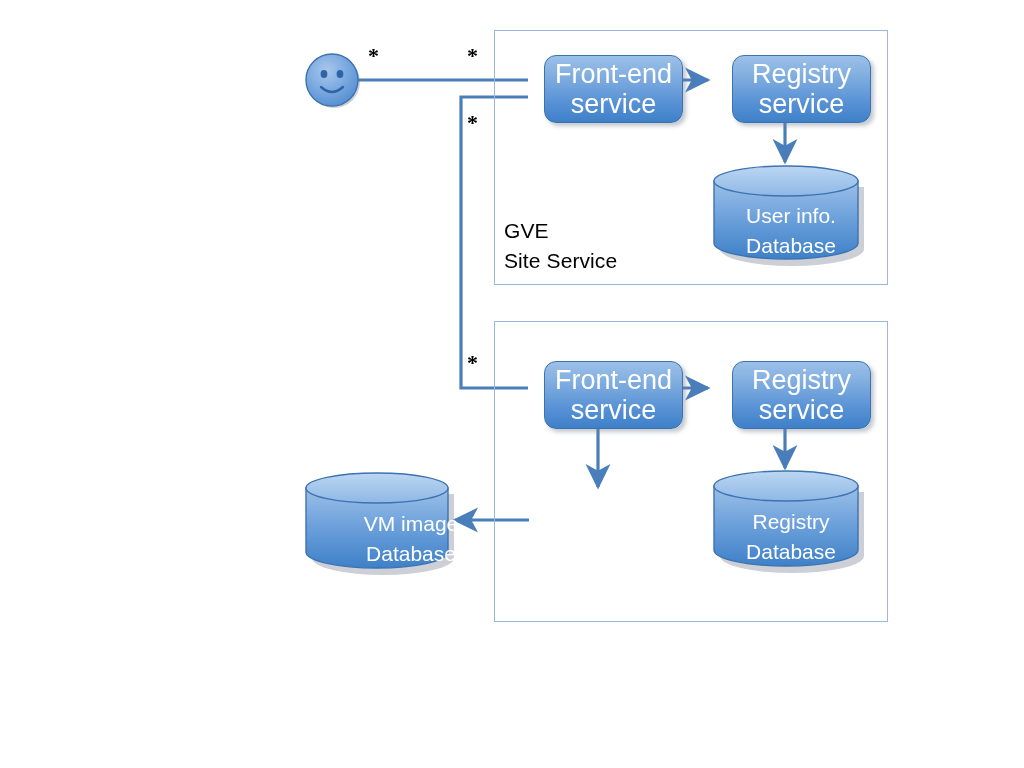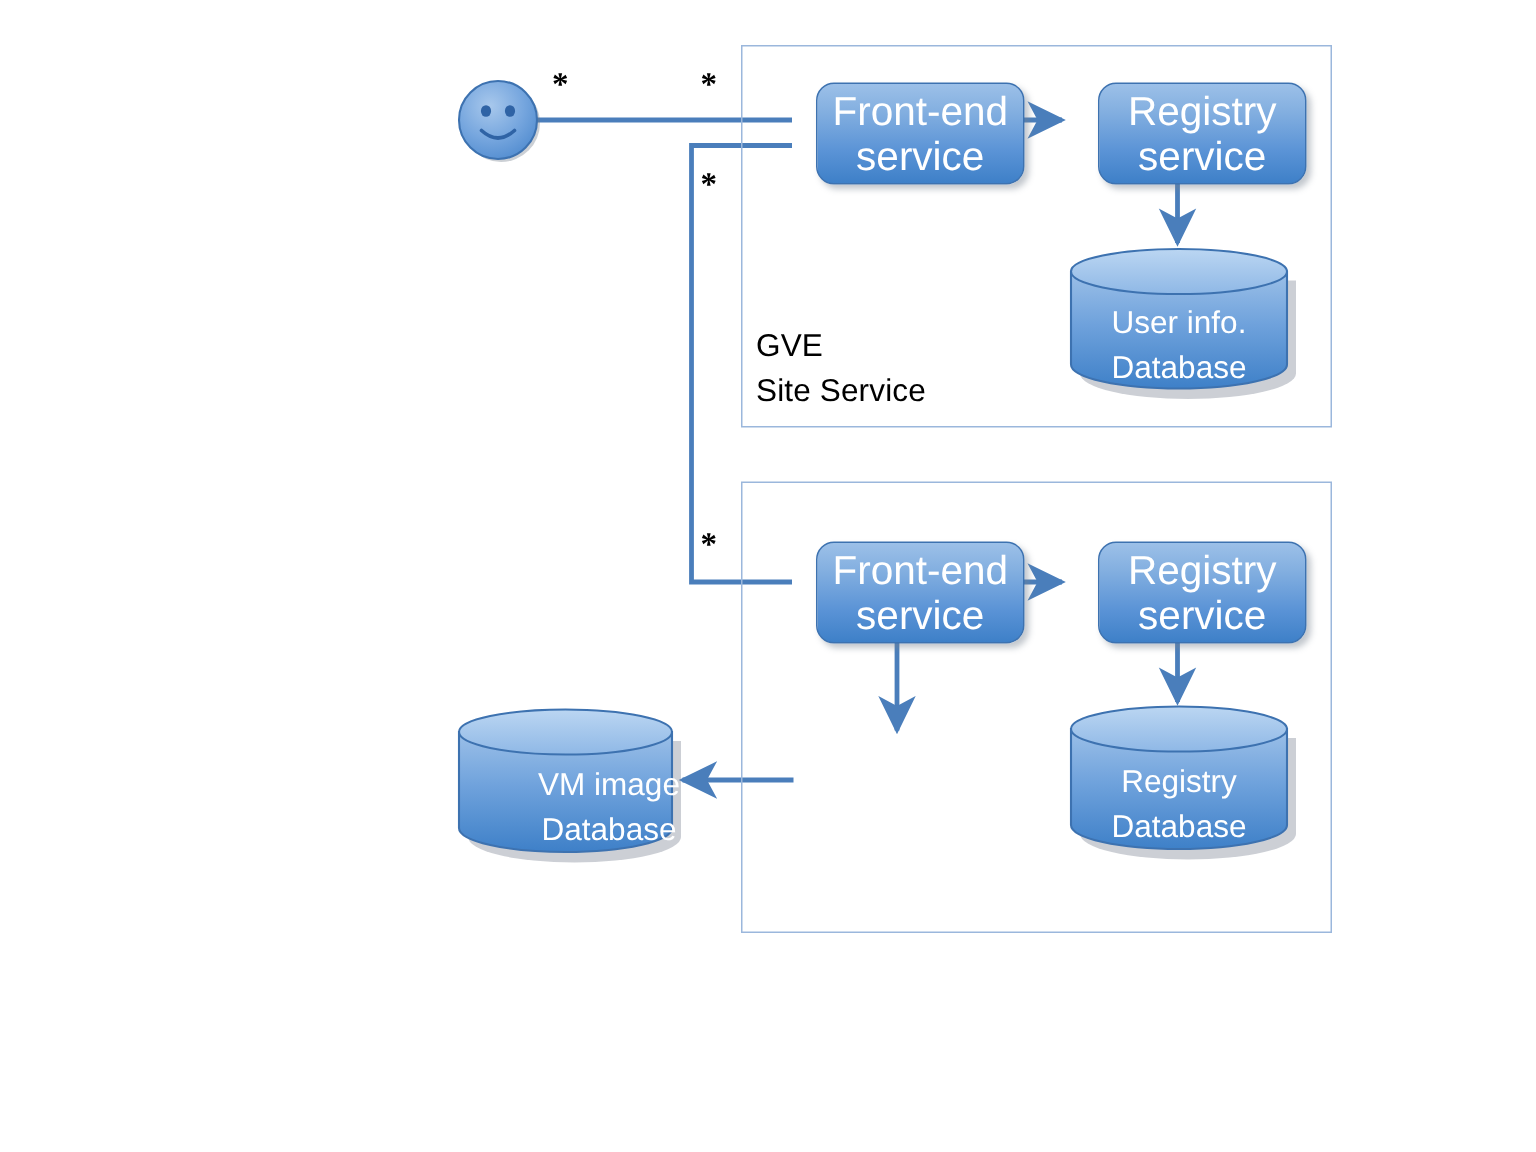--- a/index.html
+++ b/index.html
@@ -52,20 +52,21 @@
     line-height: 30px;
     text-align: center;
     white-space: pre-line;
     font-family: "Liberation Sans", sans-serif;
     margin-left: 16px;
   }
 
   
   .cylinder {
     position: absolute;
+    padding-left: 10px;
   }
   .cylinder svg {
     position: absolute;
     left: 0; top: 0;
     overflow: visible;
   }
   .cyl-label {
     position: absolute;
     left: 0;
     width: 100%;

